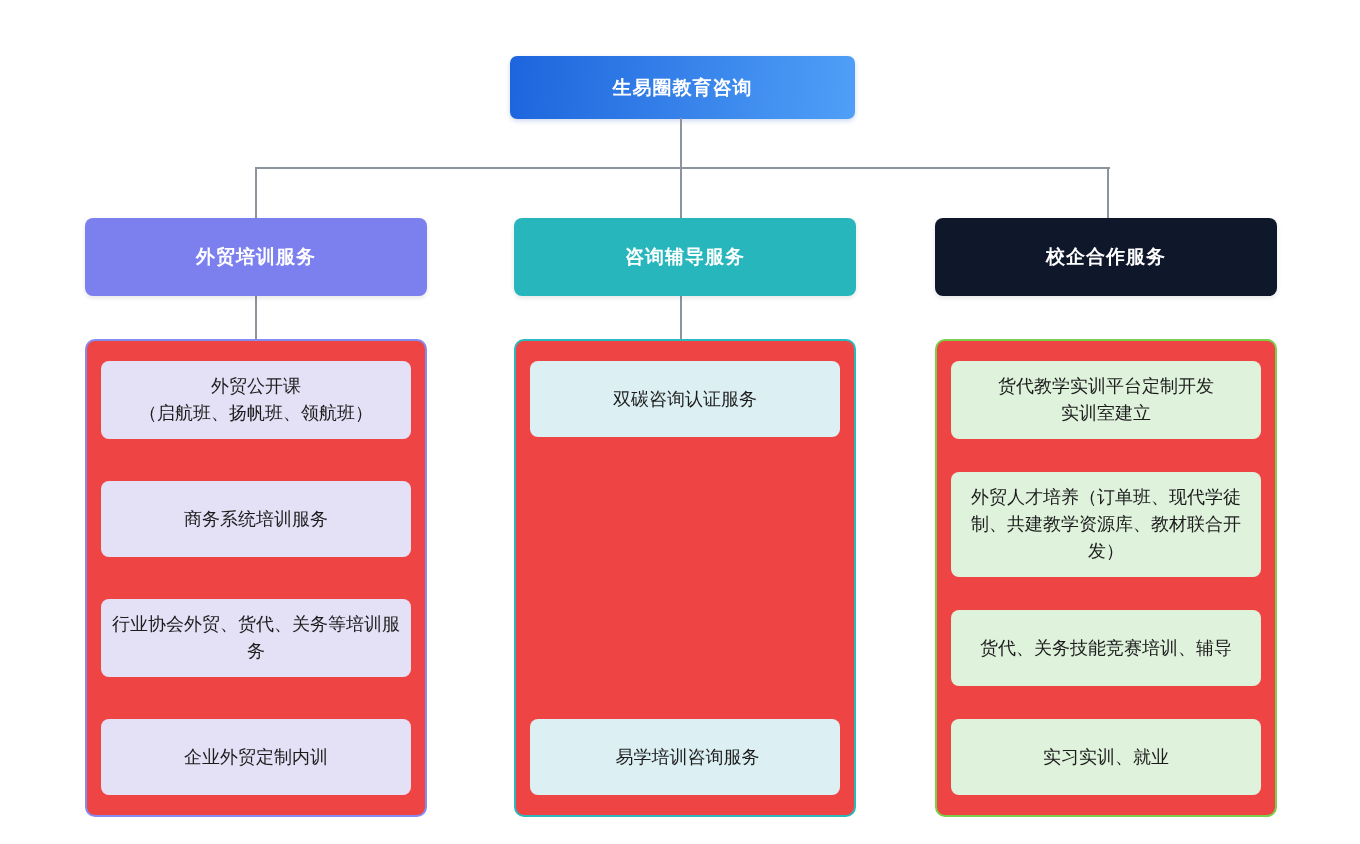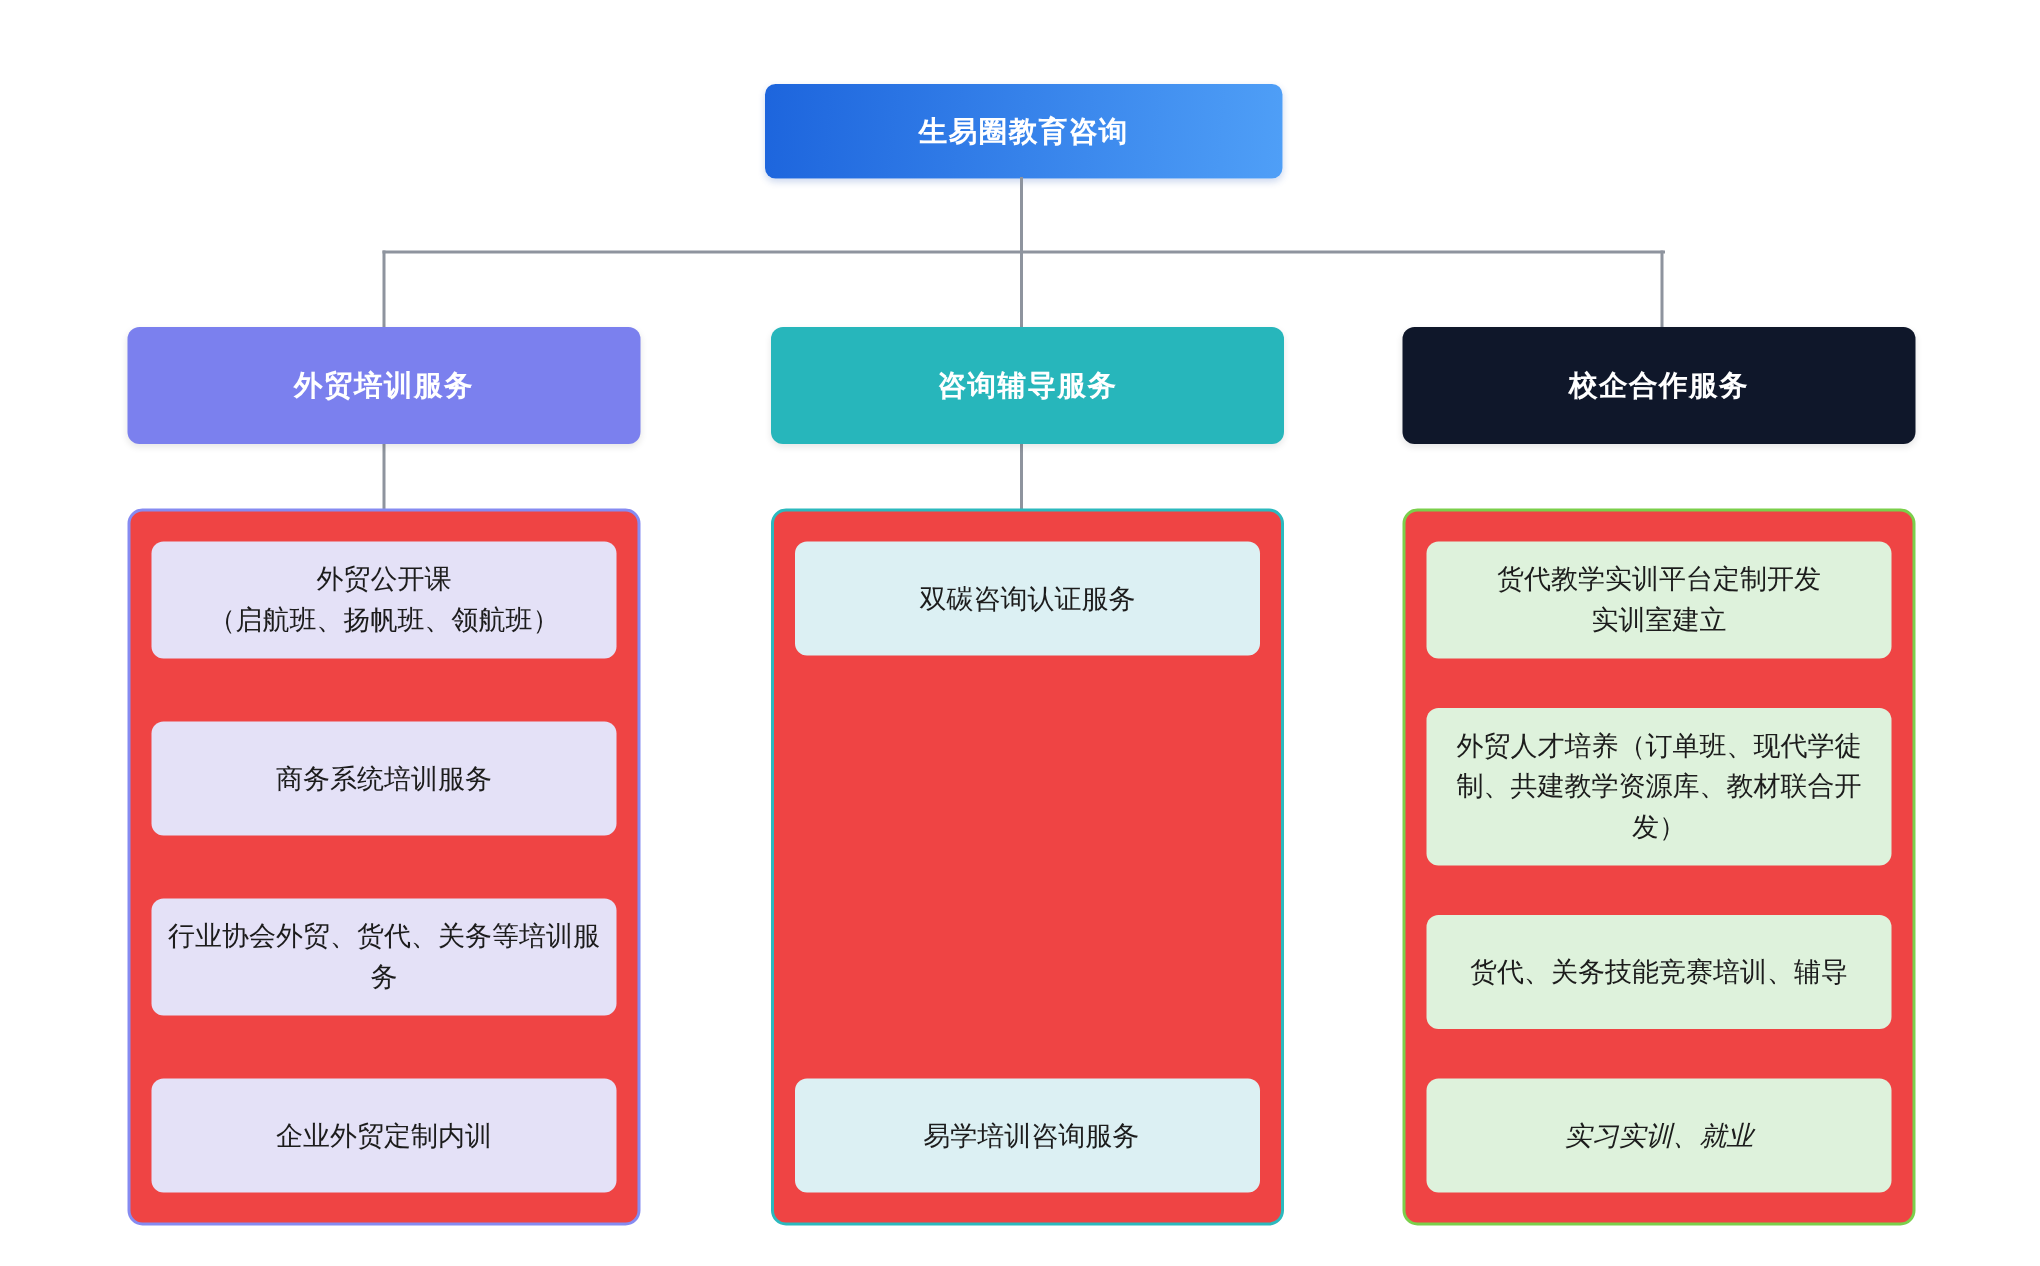--- a/index.html
+++ b/index.html
@@ -92,17 +92,17 @@
   <div class="branch b2">
     <div class="node header" style="background: #0f172a; color: rgb(255, 255, 255);">校企合作服务</div>
     <div class="panel" style="border-color: rgb(123, 207, 75);">
   <div class="item" style="background: rgb(222, 242, 220); color: rgb(28, 28, 28); font-family: Liberation Serif, serif;">货代教学实训平台定制开发
 实训室建立</div>
 
   <div class="item" style="background: rgb(222, 242, 220); color: rgb(28, 28, 28);">外贸人才培养（订单班、现代学徒制、共建教学资源库、教材联合开发）</div>
 
   <div class="item" style="background: rgb(222, 242, 220); color: rgb(28, 28, 28);">货代、关务技能竞赛培训、辅导</div>
 
-  <div class="item" style="background: rgb(222, 242, 220); color: rgb(28, 28, 28); font-style: italic;">实习实训、就业</div>
+  <div class="item" style="background: rgb(222, 242, 220); color: rgb(28, 28, 28);">实习实训、就业</div>
 </div>
   </div>
 </div>
 </div>
 
 </body></html>

